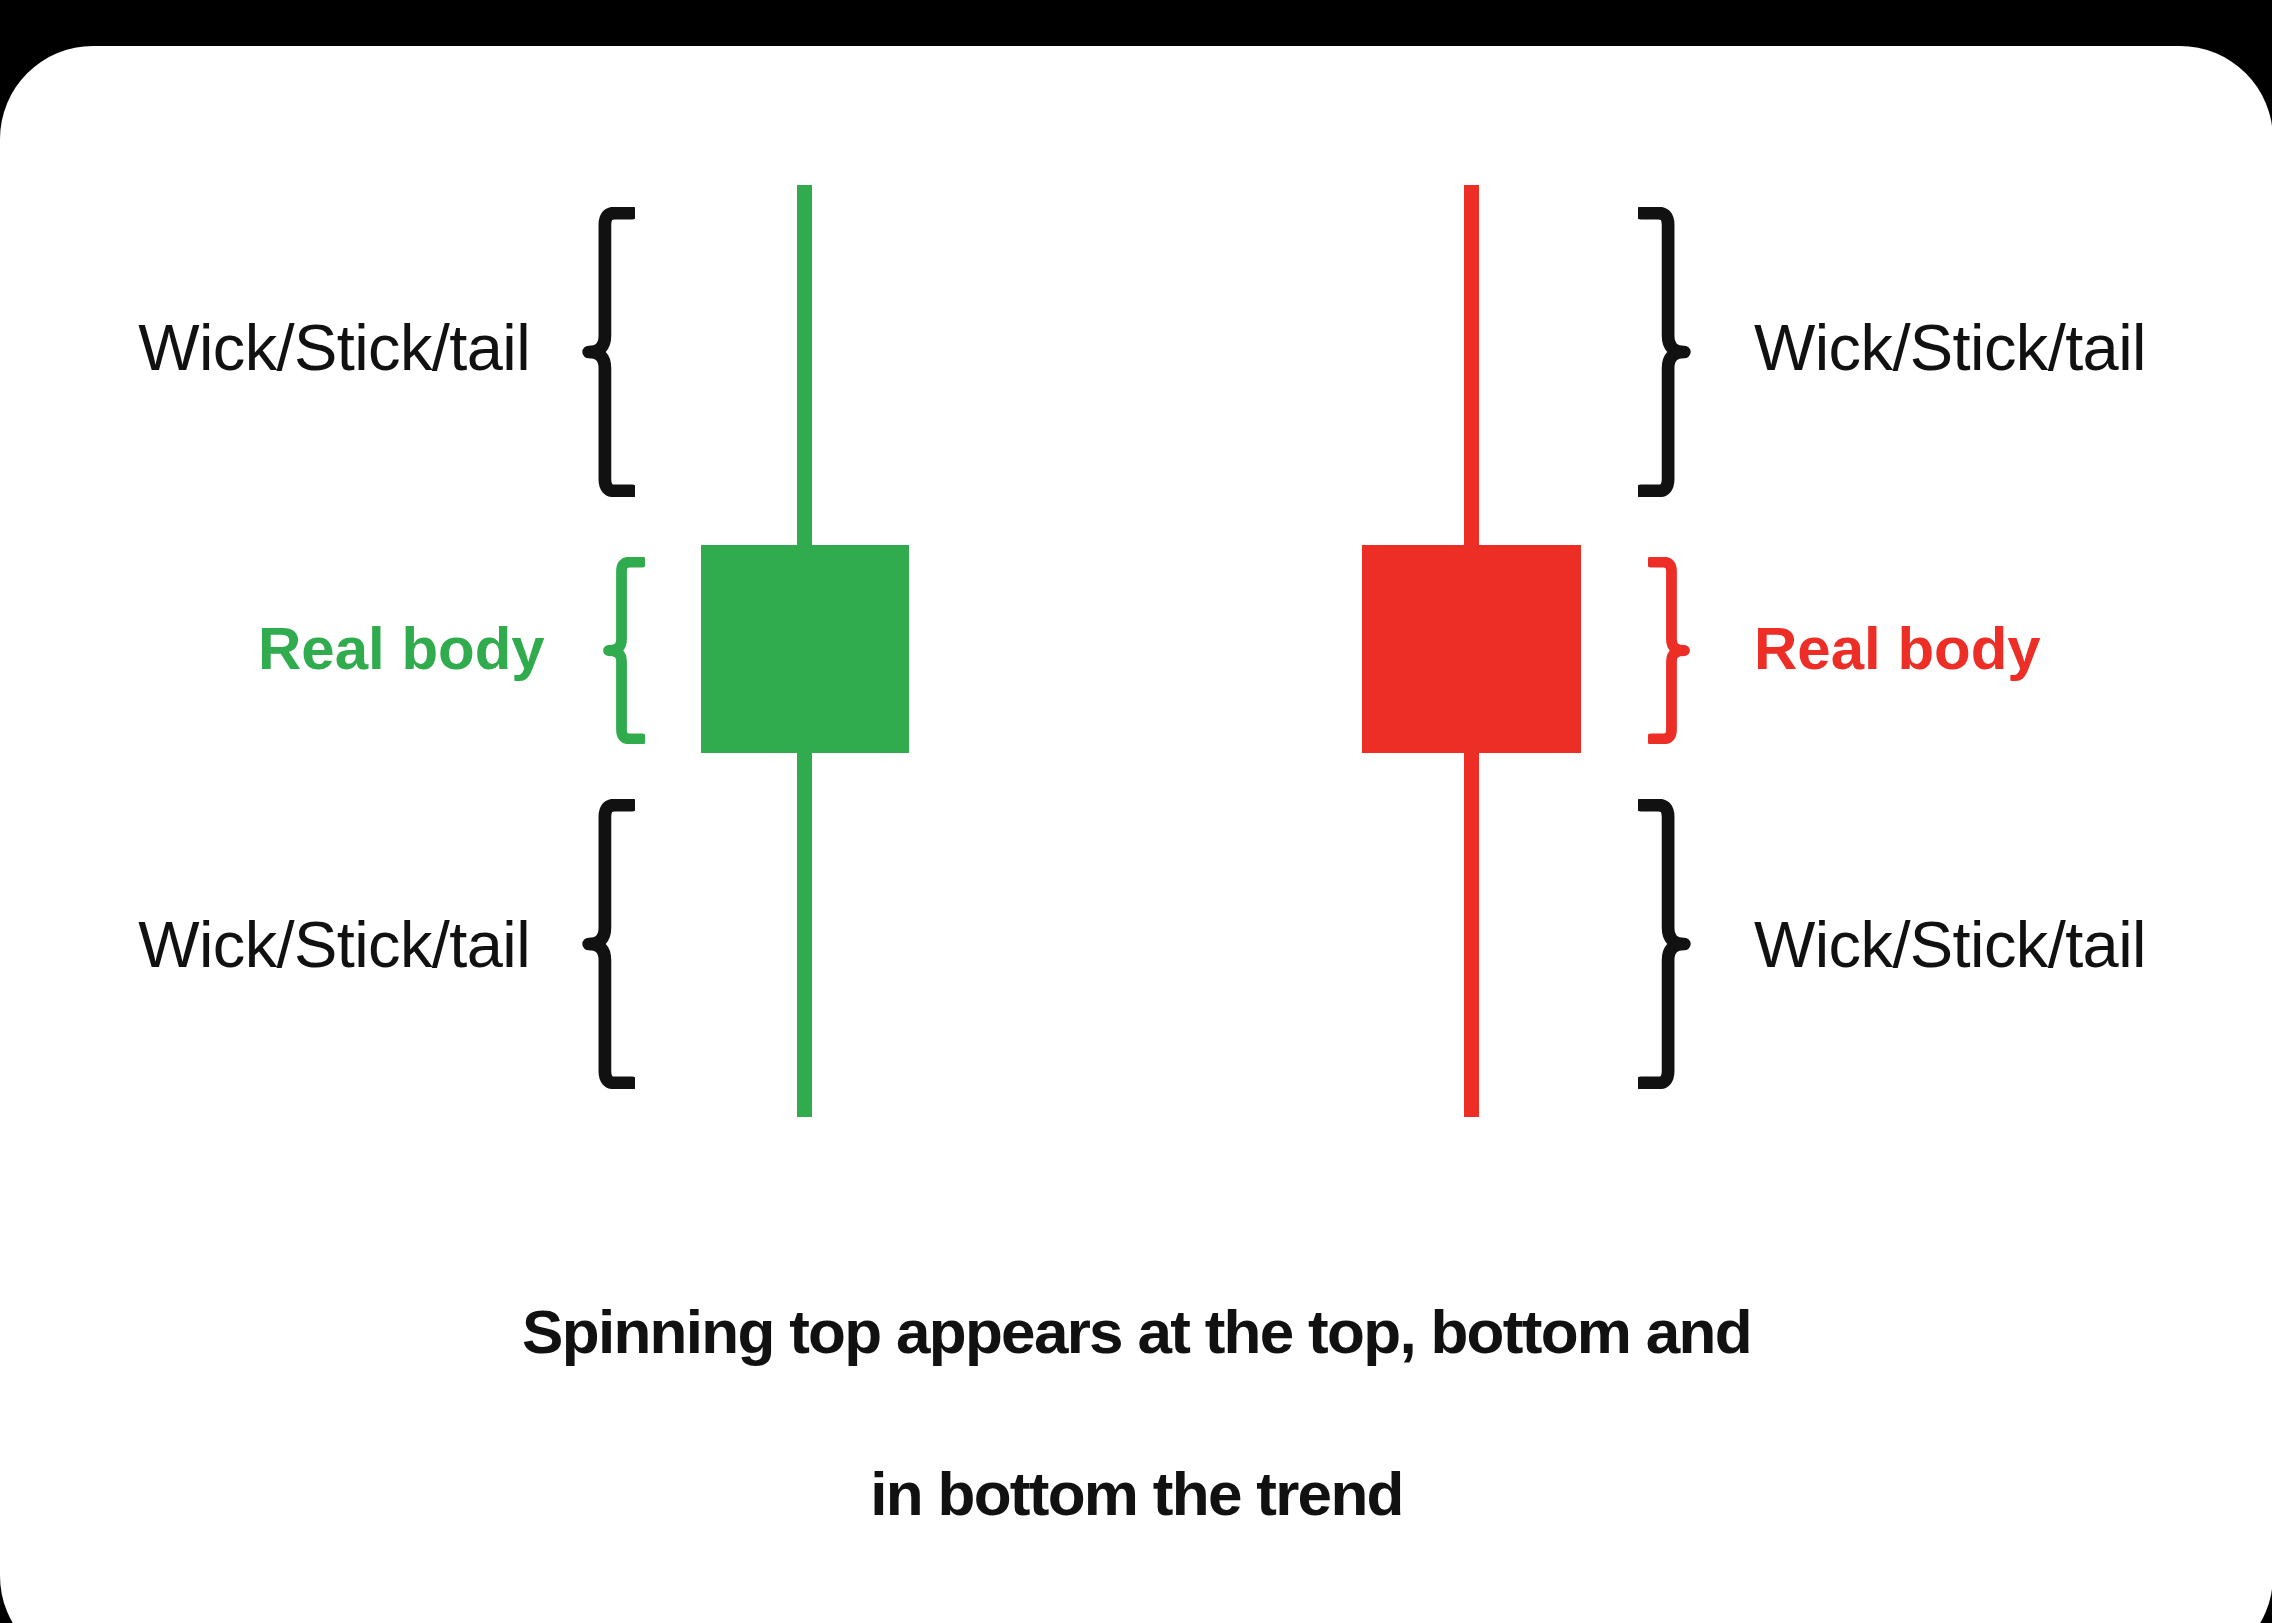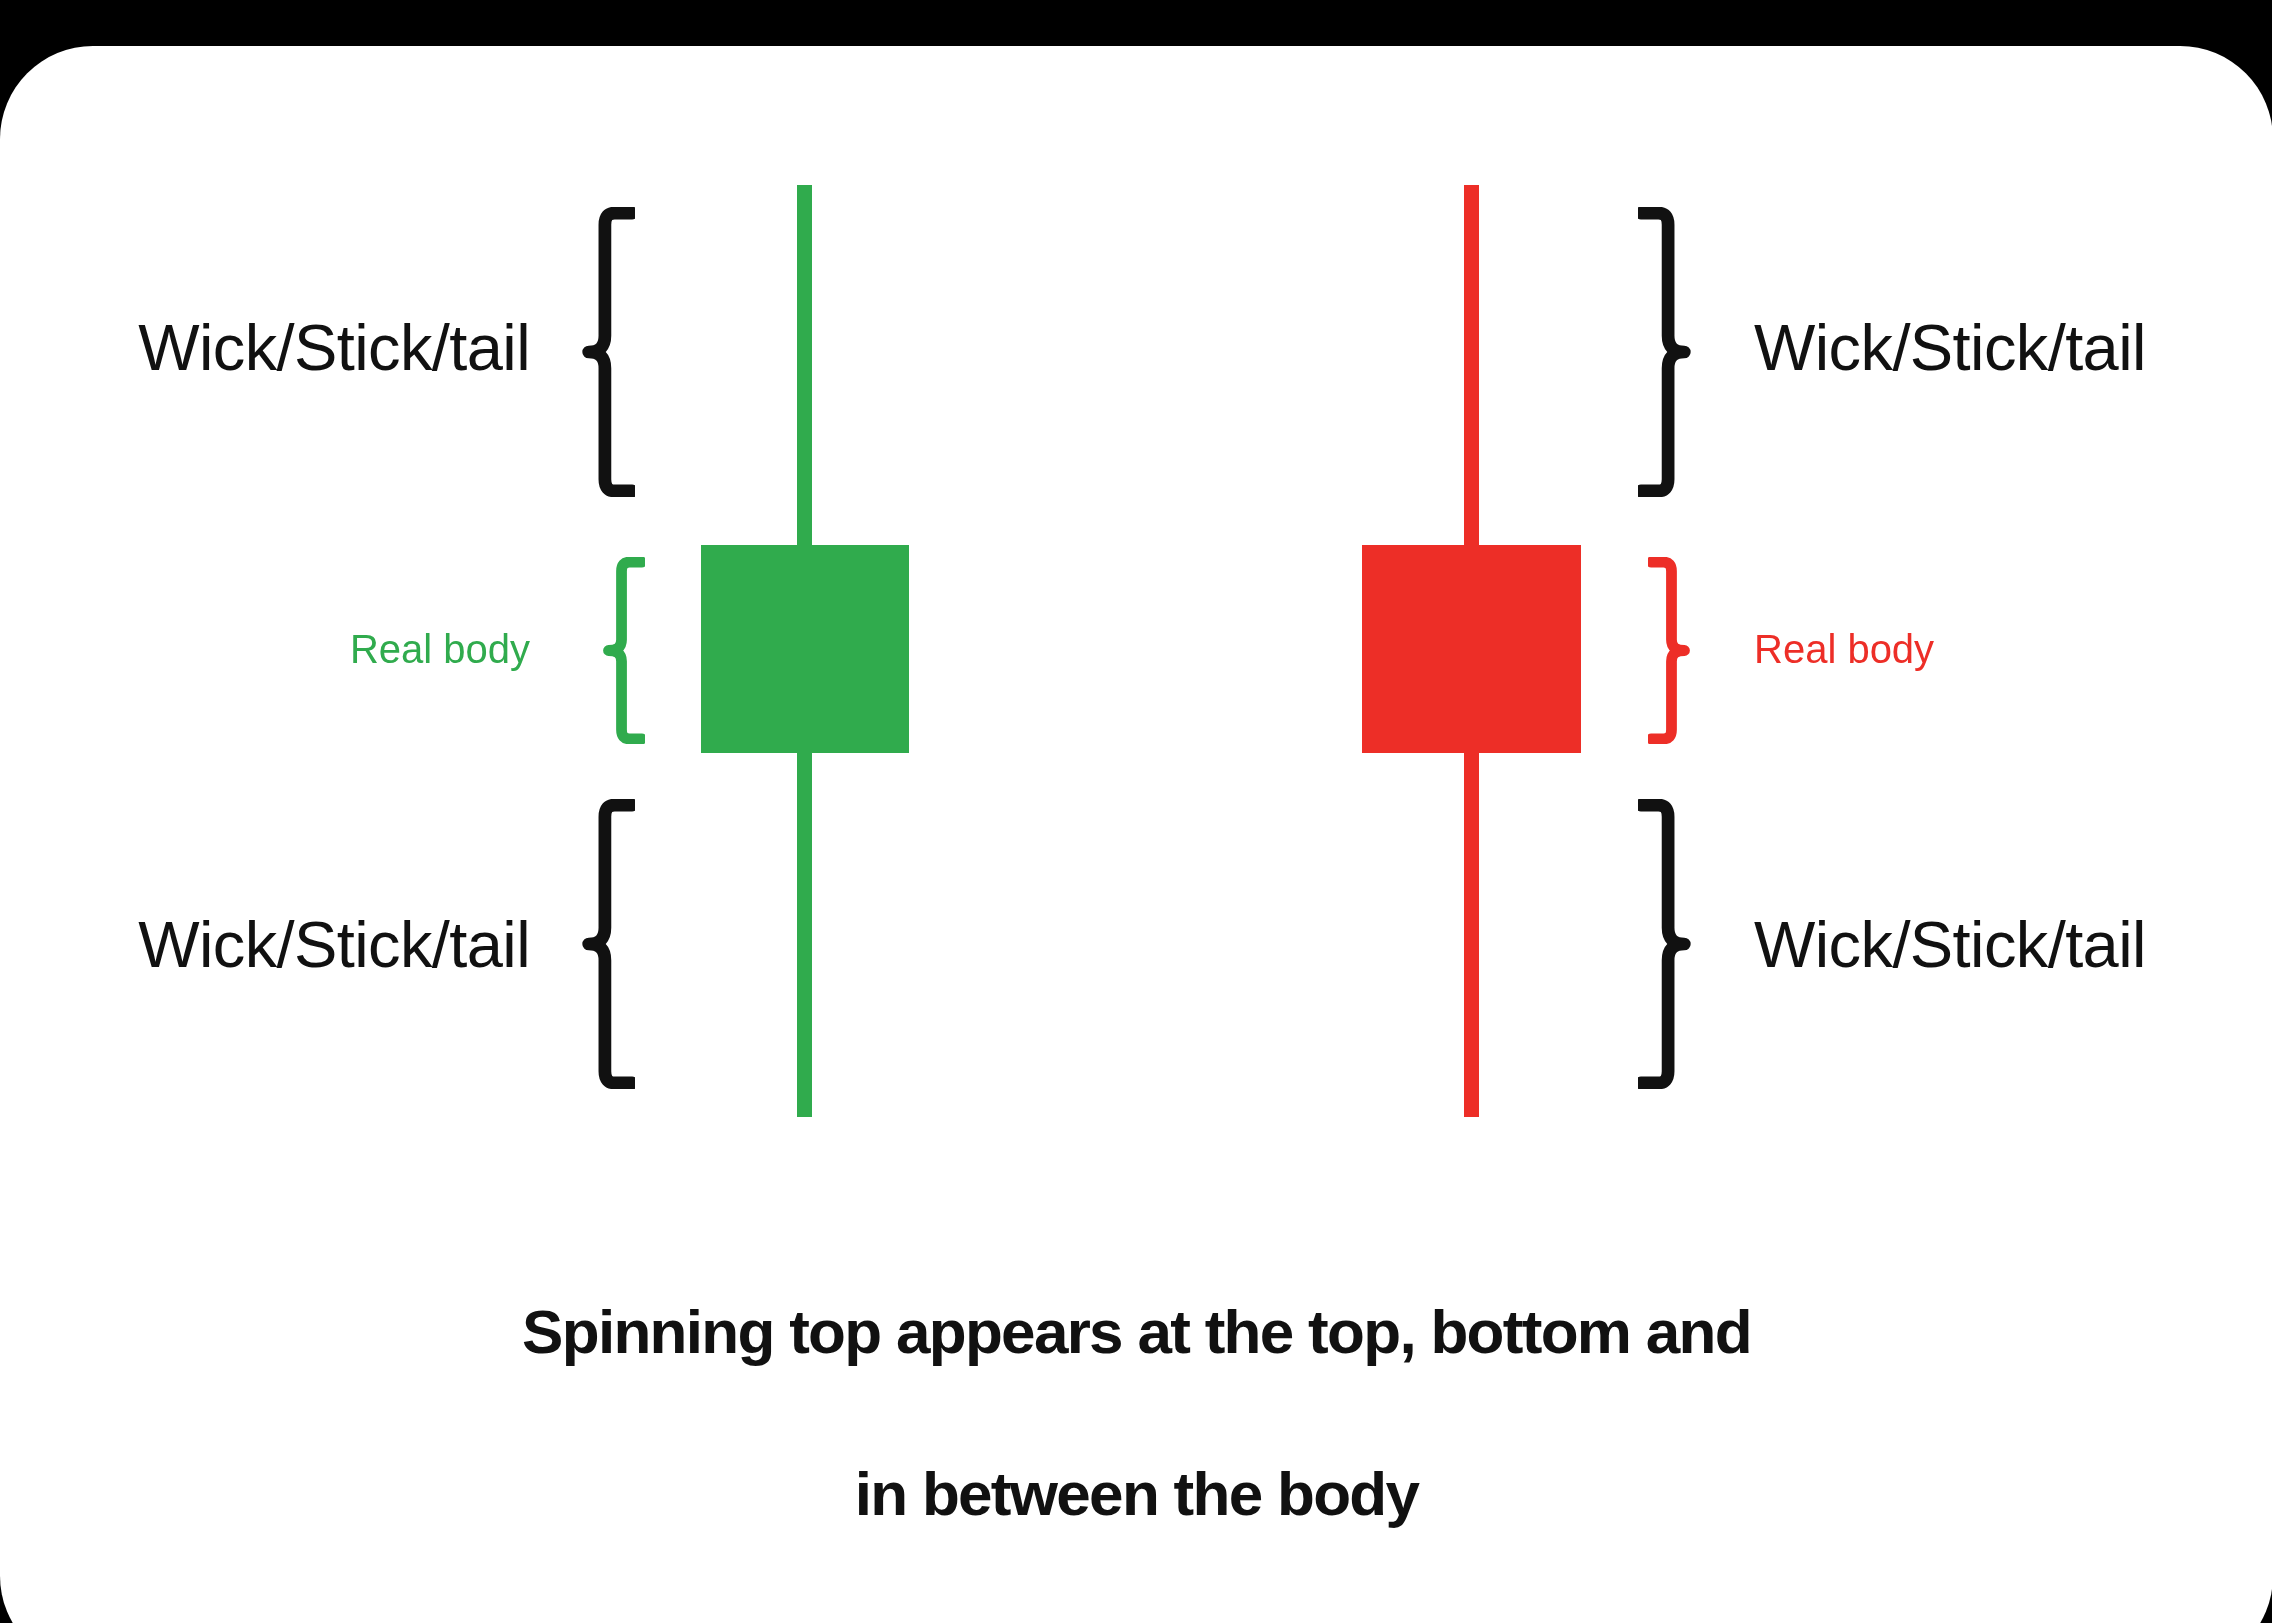--- a/index.html
+++ b/index.html
@@ -44,22 +44,22 @@
   .lbl {
     position: absolute;
     font-size: 65px; line-height: 65px;
     color: var(--ink);
     letter-spacing: -0.6px;
     white-space: nowrap;
   }
   .lbl.right-align { text-align: right; }
   .real-lbl {
     position: absolute;
-    font-size: 40px; line-height: 58px;
-    font-weight: 400;
+    font-size: 60px; line-height: 58px;
+    font-weight: 700;
     letter-spacing: 0px;
     white-space: nowrap;
   }
   .real-lbl.green { color: var(--bullish-green); text-align: right; }
   .real-lbl.red   { color: var(--bearish-red); text-align: left; }
   .or-lbl {
     position: absolute;
     left: 994px; top: 549px; width: 290px;
     font-size: 110px; line-height: 110px;
     font-weight: bold; color: var(--ink);
@@ -126,16 +126,16 @@
 
   <div class="lbl" style="left:1754px; top:866px; width:406px;">Wick/Stick/tail</div>
 
   <div class="real-lbl green" style="left:258px; top:574px; width:272px;">Real body</div>
 
   <div class="real-lbl red" style="left:1754px; top:574px; width:278px;">Real body</div>
 
 
   <div class="caption">
     <div>Spinning top appears at the top, bottom and</div>
-    <div>in between the body</div>
+    <div>in bottom the trend</div>
   </div>
 </div>
 
 
 </body></html>

